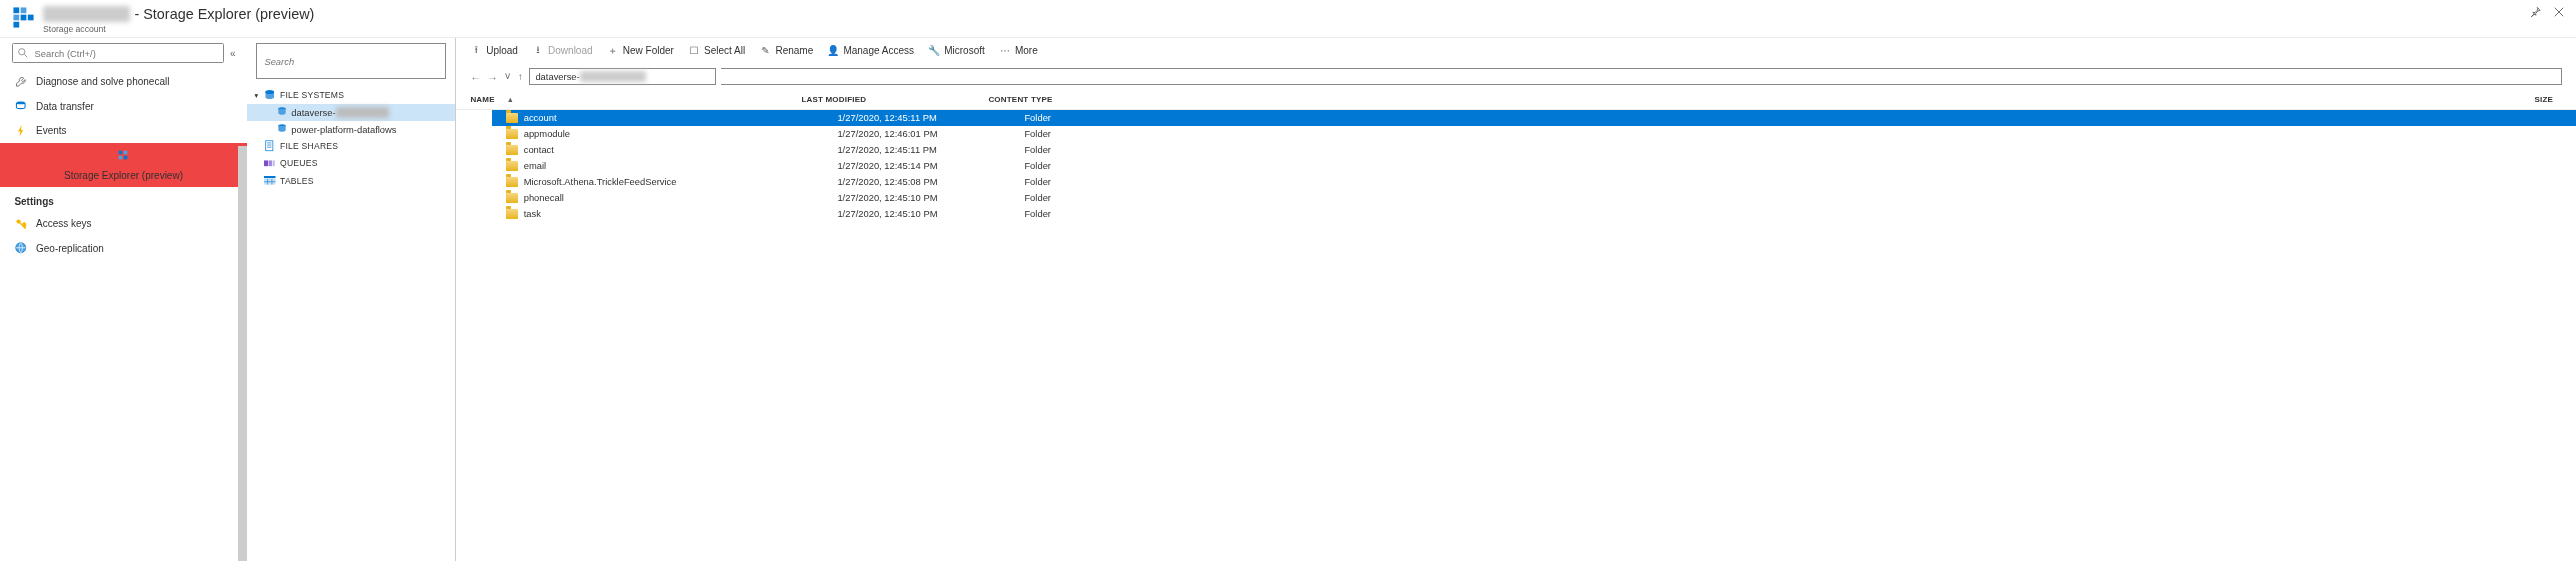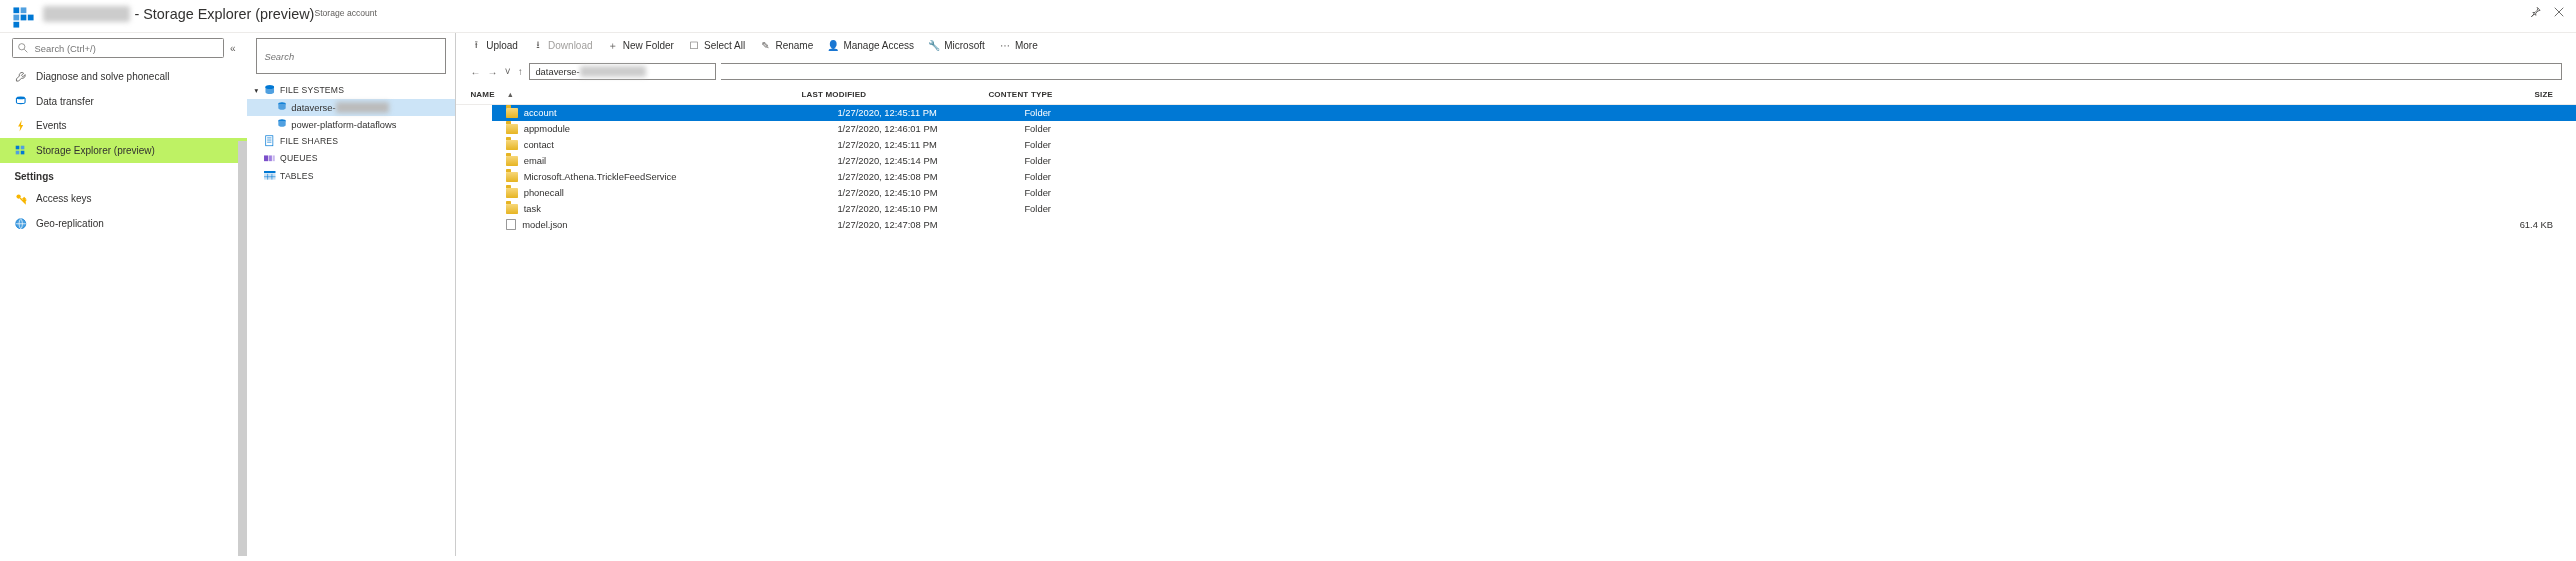--- a/index.html
+++ b/index.html
@@ -2,38 +2,38 @@
 <html><head>
 <meta charset="utf-8">
 <style>
   * { box-sizing: border-box; }
   html, body { margin: 0; padding: 0; font-family: "Segoe UI", Arial, sans-serif; font-size: 9.4px; color: #323130; background: #fff; height: 561px; width: 2576px; overflow: hidden; }
   
   
   .header { display: flex; align-items: flex-start; padding: 5.8px 11.5px 2.9px 11.5px; border-bottom: none; }
   .header-left { display: flex; align-items: flex-start; gap: 8.6px; }
   .app-icon { width: 23px; height: 23px; flex-shrink: 0; }
-  .title-block { display: flex; }
+  .title-block { display: flex; flex-direction: column; }
   .title-main { font-size: 14.4px; font-weight: 400; color: #323130; }
   .title-main .blur { filter: blur(2.9px); background: #ccc; color: transparent; border-radius: 2.2px; padding: 0 2.9px; }
   .title-sub { font-size: 8.6px; color: #605e5c; margin-top: 2px; }
   .header-right { margin-left: auto; display: flex; gap: 11.5px; align-items: center; }
   .header-icon { width: 11.5px; height: 11.5px; display: flex; align-items: center; justify-content: center; color: #323130; cursor: pointer; }
   
   
   .body { display: flex; height: calc(561px - 37px); border-top: 0.7px solid #edebe9; }
   
   
   .leftnav { width: 247px; flex-shrink: 0; display: flex; flex-direction: column; padding-top: 5.8px; position: relative; }
   .search-row { display: flex; align-items: center; padding: 0 11.5px 5.8px 11.5px; gap: 5.8px; }
   .search-box { flex: 1; display: flex; align-items: center; border: 0.7px solid #8a8886; border-radius: 1.4px; padding: 2.9px 5.8px; height: 20px; gap: 4.3px; }
   .search-box input { border: none; outline: none; font-size: 9.4px; color: #605e5c; flex: 1; background: transparent; }
   .collapse-ctrl { color: #605e5c; cursor: pointer; font-size: 10px; }
   .nav-item { display: flex; align-items: center; gap: 8.6px; padding: 5.8px 14.4px; cursor: pointer; font-size: 10px; }
-  .nav-item.active { background: #bef264; }
+  .nav-item.active { background: #ef4444; flex-direction: column; }
   .nav-item .nicon { width: 13px; height: 13px; display: flex; align-items: center; justify-content: center; }
   .nav-section { font-size: 10px; font-weight: 600; padding: 8.6px 14.4px 4.3px 14.4px; }
   .scroll-hint { position:absolute; right:0; top:108px; bottom:0; width:8.6px; background:#cdcdcd; }
   
   
   .treepanel { width: 209px; flex-shrink: 0; border-right: 0.7px solid #cccccc; padding-top: 5.8px; position: relative; }
   .tree-search { margin: 0 8.6px 7.2px 8.6px; border: 0.7px solid #8a8886; height: 36px; display: flex; align-items: center; padding: 0 5.8px; }
   .tree-search input { border: none; outline: none; font-size: 9.4px; font-style: italic; color: #a19f9d; width: 100%; background: transparent; }
   .tree-node { display: flex; align-items: center; gap: 4.3px; padding: 2.9px 5.8px; font-size: 9.4px; cursor: pointer; }
   .tree-node .caret { width: 7.2px; text-align: center; color: #323130; font-size: 7.2px; }
@@ -359,26 +359,17 @@
         </div>
         <div class="row">
           <div class="col-name">
             <span class="folder-icon"></span>
             <span>task</span>
           </div>
           <div class="col-mod">1/27/2020, 12:45:10 PM</div>
           <div class="col-type">Folder</div>
           <div class="col-size"></div>
         </div>
-        <div class="row">
-          <div class="col-name">
-            <span class="file-icon"></span>
-            <span>model.json</span>
-          </div>
-          <div class="col-mod">1/27/2020, 12:47:08 PM</div>
-          <div class="col-type"></div>
-          <div class="col-size">61.4 KB</div>
-        </div>
       </div>
   </div>
 
 </div>
 
 
 </body></html>

